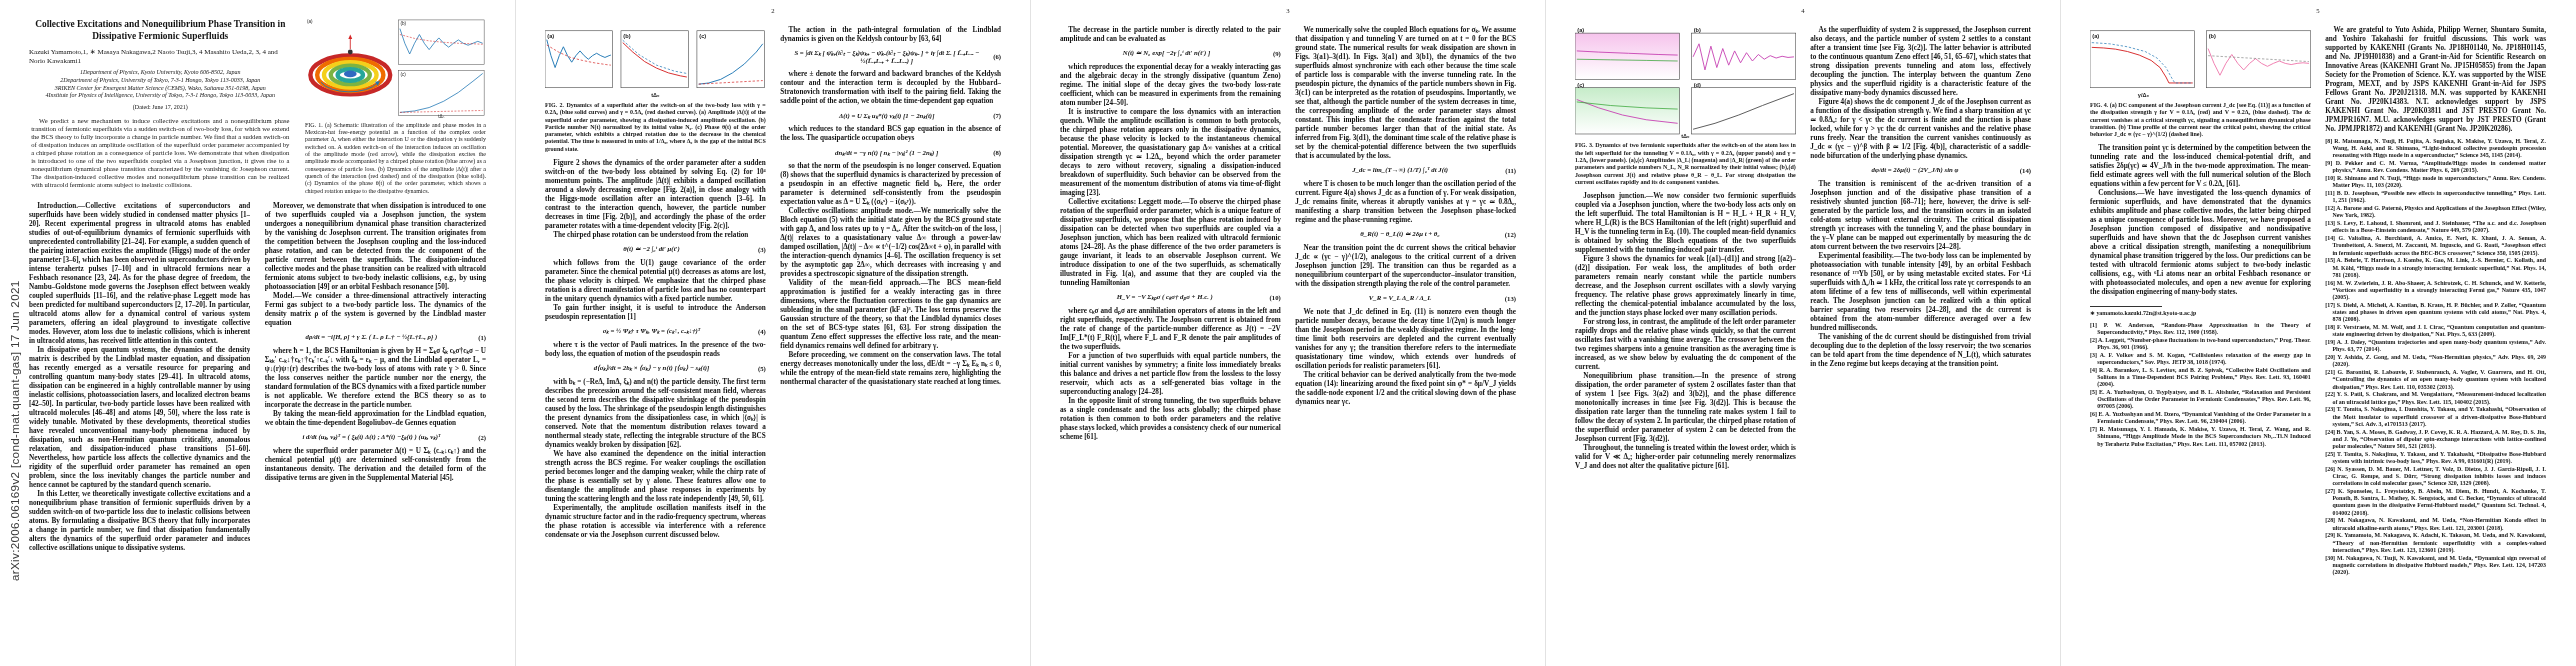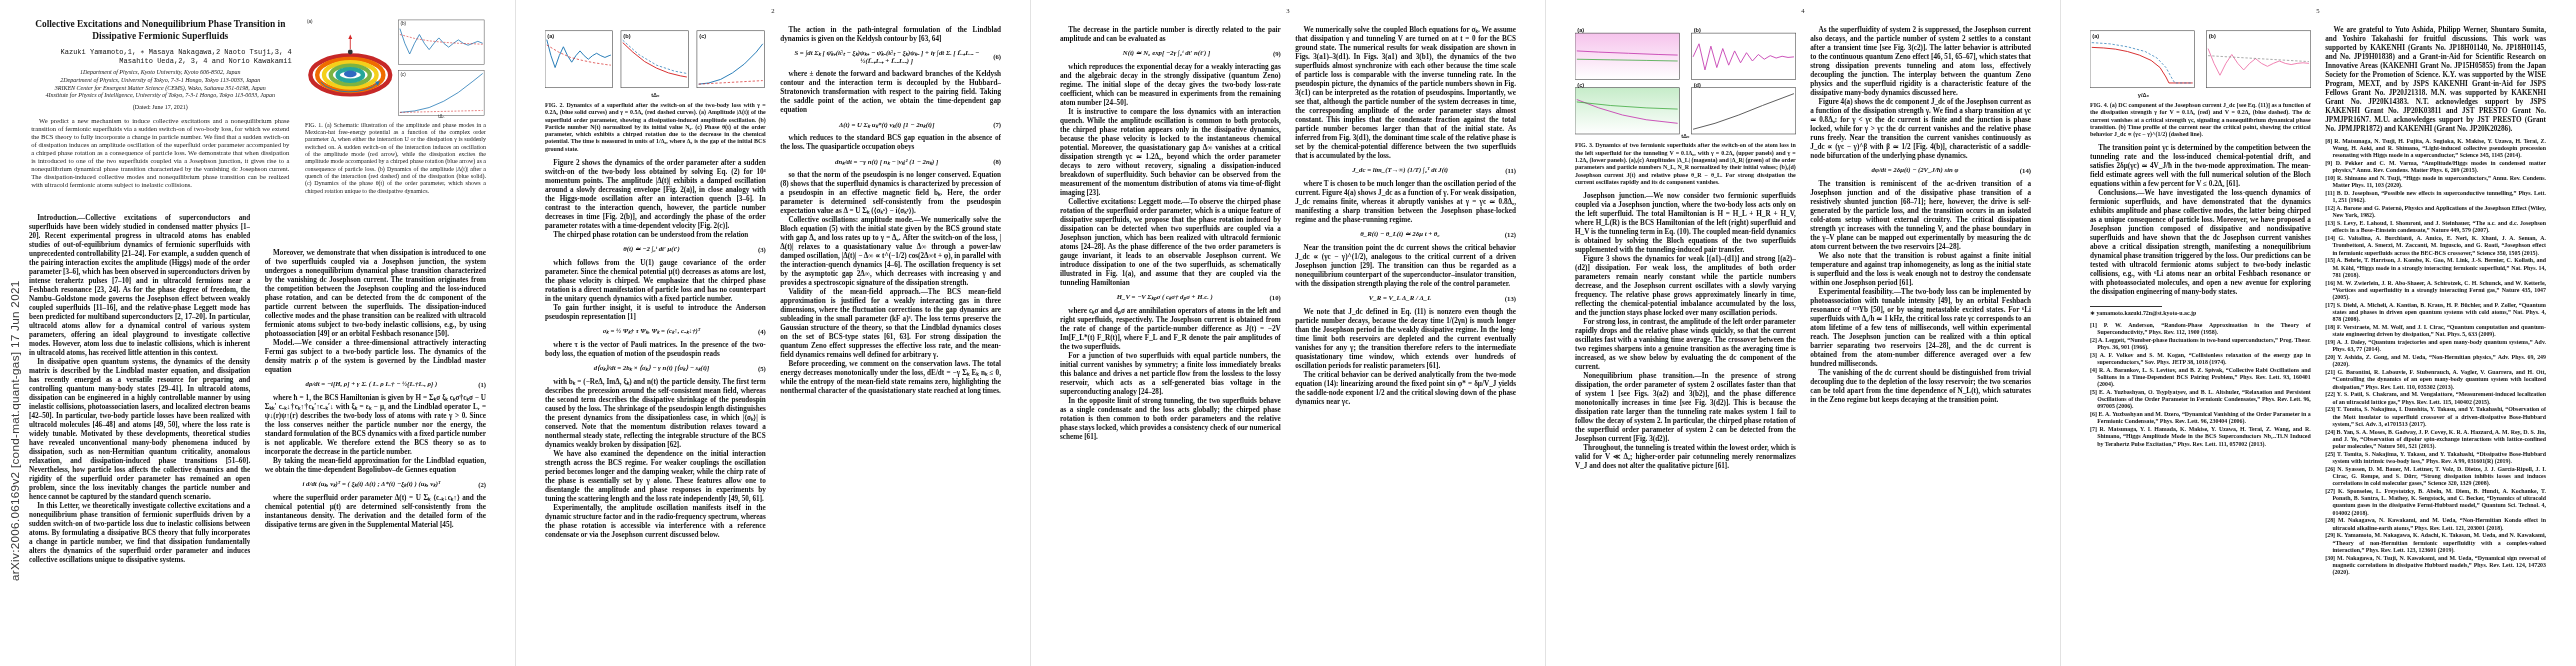--- a/index.html
+++ b/index.html
@@ -13,28 +13,28 @@
                white-space:nowrap; font-family:"Liberation Sans", sans-serif; font-size:11.7px;
                letter-spacing:0.3px; color:#3b3b3b; }
 
   .pagenum { position:absolute; top:6.7px; left:0; width:100%; text-align:center; font-size:6.7px; color:#222; }
 
   .p1-top { display:flex; gap:13.3px; }
   .p1-head { flex:1.45; min-width:0; }
   .p1-fig { flex:1; min-width:0; margin:0; }
 
   .title { font-size:9.4px; font-weight:bold; text-align:center; line-height:11.7px; margin:2.2px 3.3px 0 3.3px; }
-  .authors { font-size:7px; text-align:right; line-height:8.6px; margin-top:6.1px;font-family:Liberation Mono, monospace; }
+  .authors { font-size:7px; text-align:left; line-height:8.6px; margin-top:6.1px; }
   .affils { margin-top:3.9px; }
   .affil { font-size:6px; font-style:italic; text-align:center; line-height:7.6px; margin:0; text-indent:0; }
   .dateline { font-size:6px; text-align:center; margin-top:3.9px; }
   .abstract { font-size:6.6px; line-height:8px; text-align:justify; margin:7.2px 2.2px 0 2.2px; text-indent:7.8px; }
 
   .cols { display:flex; gap:14.5px; margin-top:9px; }
-  .cols.below-head { margin-top:19px;align-items:center; }
+  .cols.below-head { margin-top:7px; }
   .col { flex:1; min-width:0; text-align:justify; font-size:7.2px; line-height:9px; overflow:hidden;font-weight:bold; }
 
   .para { margin:0; text-indent:8.3px; }
   .eq { display:flex; align-items:center; margin:5px 0; }
   .eq-body { flex:1; text-align:center; font-style:italic; font-size:6.8px; line-height:8.3px; padding:0 2.2px; }
   .eq-num { font-size:6.7px; }
 
   figure { margin:0 0 5.6px 0; }
   .fig-frame { background:#fff; }
   .fig-frame svg { display:block; width:100%; height:auto; }
@@ -187,21 +187,21 @@
             <p class="para">We have also examined the dependence on the initial interaction strength across the BCS regime. For weaker couplings the oscillation period becomes longer and the damping weaker, while the chirp rate of the phase is essentially set by γ alone. These features allow one to disentangle the amplitude and phase responses in experiments by tuning the scattering length and the loss rate independently [49, 50, 61].</p>
             <p class="para">Experimentally, the amplitude oscillation manifests itself in the dynamic structure factor and in the radio-frequency spectrum, whereas the phase rotation is accessible via interference with a reference condensate or via the Josephson current discussed below.</p>
           </div>
       </div>
       <div class="col">
           <p class="para">The action in the path-integral formulation of the Lindblad dynamics is given on the Keldysh contour by [63, 64]</p>
           <div class="eq">
             <span class="eq-body">S = ∫dt Σₖ [ ψ̄ₖ₊(i∂ₜ − ξₖ)ψₖ₊ − ψ̄ₖ₋(i∂ₜ − ξₖ)ψₖ₋ ] + iγ ∫dt Σᵣ [ L̄ᵣ₊Lᵣ₋ − ½(L̄ᵣ₊Lᵣ₊ + L̄ᵣ₋Lᵣ₋) ]</span>
             <span class="eq-num">(6)</span>
           </div>
-          <p class="para">where ± denote the forward and backward branches of the Keldysh contour and the interaction term is decoupled by the Hubbard–Stratonovich transformation with respect to the pairing field. Taking the saddle point of the action, we obtain the time-dependent gap equation</p>
+          <p class="para">where ± denote the forward and backward branches of the Keldysh contour and the interaction term is decoupled by the Hubbard–Stratonovich transformation with itself to the pairing field. Taking the saddle point of the action, we obtain the time-dependent gap equation</p>
           <div class="eq">
             <span class="eq-body">Δ(t) = U Σₖ uₖ*(t) vₖ(t) [1 − 2nₖ(t)]</span>
             <span class="eq-num">(7)</span>
           </div>
           <p class="para">which reduces to the standard BCS gap equation in the absence of the loss. The quasiparticle occupation obeys</p>
           <div class="eq">
             <span class="eq-body">dnₖ/dt = −γ n(t) [ nₖ − |vₖ|² (1 − 2nₖ) ]</span>
             <span class="eq-num">(8)</span>
           </div>
           <p class="para">so that the norm of the pseudospin is no longer conserved. Equation (8) shows that the superfluid dynamics is characterized by precession of a pseudospin in an effective magnetic field bₖ. Here, the order parameter is determined self-consistently from the pseudospin expectation value as Δ = U Σₖ (⟨σₖˣ⟩ − i⟨σₖʸ⟩).</p>
@@ -307,21 +307,20 @@
           </div>
       </div>
       <div class="col">
           <p class="para">As the superfluidity of system 2 is suppressed, the Josephson current also decays, and the particle number of system 2 settles to a constant after a transient time [see Fig. 3(c2)]. The latter behavior is attributed to the continuous quantum Zeno effect [46, 51, 65–67], which states that strong dissipation prevents tunneling and atom loss, effectively decoupling the junction. The interplay between the quantum Zeno physics and the superfluid rigidity is a characteristic feature of the dissipative many-body dynamics discussed here.</p>
           <p class="para">Figure 4(a) shows the dc component J_dc of the Josephson current as a function of the dissipation strength γ. We find a sharp transition at γc ≃ 0.8Δ₀: for γ &lt; γc the dc current is finite and the junction is phase locked, while for γ &gt; γc the dc current vanishes and the relative phase runs freely. Near the transition the current vanishes continuously as J_dc ∝ (γc − γ)^β with β ≃ 1/2 [Fig. 4(b)], characteristic of a saddle-node bifurcation of the underlying phase dynamics.</p>
           <div class="eq">
             <span class="eq-body">dφ/dt = 2δμ(t) − (2V_J/ħ) sin φ</span>
             <span class="eq-num">(14)</span>
           </div>
           <p class="para">The transition is reminiscent of the ac-driven transition of a Josephson junction and of the dissipative phase transition of a resistively shunted junction [68–71]; here, however, the drive is self-generated by the particle loss, and the transition occurs in an isolated cold-atom setup without external circuitry. The critical dissipation strength γc increases with the tunneling V, and the phase boundary in the γ–V plane can be mapped out experimentally by measuring the dc atom current between the two reservoirs [24–28].</p>
-          <p class="para">We also note that the transition is robust against a finite initial temperature and against trap inhomogeneity, as long as the initial state is superfluid and the loss is weak enough not to destroy the condensate within one Josephson period [61].</p>
           <p class="para">Experimental feasibility.—The two-body loss can be implemented by photoassociation with tunable intensity [49], by an orbital Feshbach resonance of ¹⁷³Yb [50], or by using metastable excited states. For ⁶Li superfluids with Δ₀/h ≃ 1 kHz, the critical loss rate γc corresponds to an atom lifetime of a few tens of milliseconds, well within experimental reach. The Josephson junction can be realized with a thin optical barrier separating two reservoirs [24–28], and the dc current is obtained from the atom-number difference averaged over a few hundred milliseconds.</p>
           <p class="para">The vanishing of the dc current should be distinguished from trivial decoupling due to the depletion of the lossy reservoir; the two scenarios can be told apart from the time dependence of N_L(t), which saturates in the Zeno regime but keeps decaying at the transition point.</p>
         </div>
     </div>
   </section>
 
   <section class="page">
     <div class="pagenum">5</div>
     <div class="cols">
       <div class="col">

